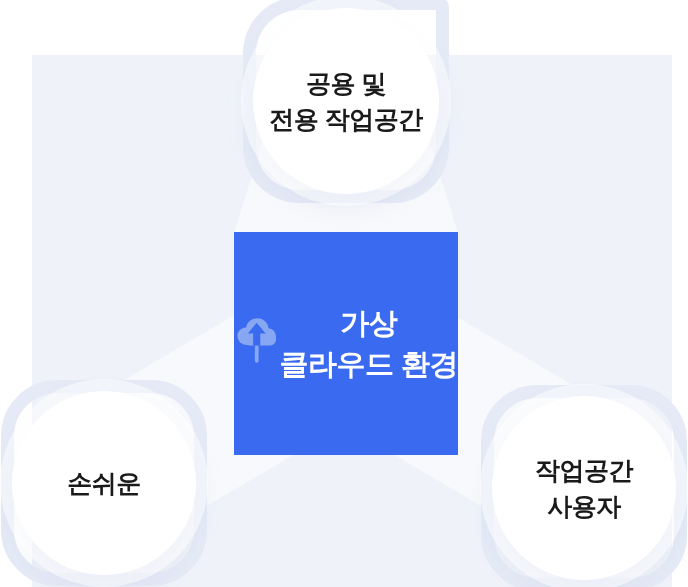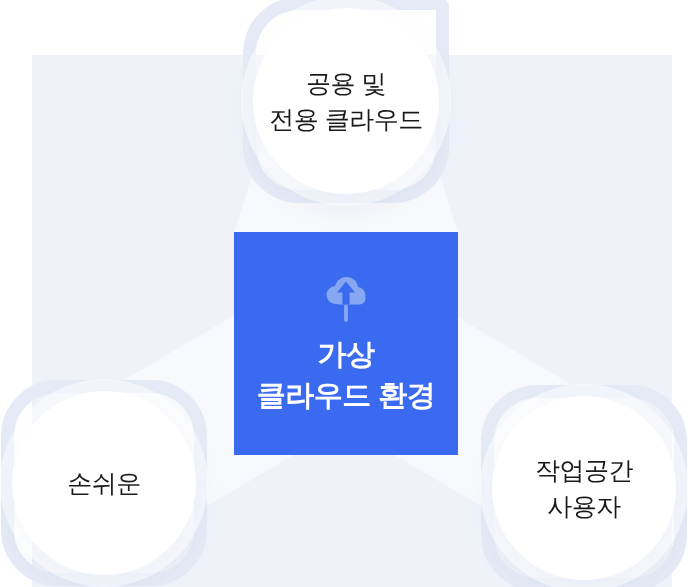--- a/index.html
+++ b/index.html
@@ -54,35 +54,35 @@
     text-align: center;
     z-index: 4;
     box-shadow: 0 0 0 12px rgba(255,255,255,0.5), 0 12px 28px rgba(156,170,205,0.18);
   }
   .node-top { left: 253px; top: 8px;   width: 186px; height: 186px; }
   .node-bl  { left: 12px;  top: 391px; width: 184px; height: 184px; }
   .node-br  { left: 492px; top: 396px; width: 184px; height: 184px; }
   .node .line {
     display: block;
     font-size: 25px;
-    font-weight: 400;
+    font-weight: 700;
     line-height: 1.45;
     color: #1a1a1a;
     letter-spacing: -0.5px;
     white-space: nowrap;
   }
   
   .center-square {
     position: absolute;
     left: 234px; top: 232px;
     width: 224px; height: 223px;
     background: #3a6af0;
     z-index: 5;
     display: flex;
-    flex-direction: column;
+    flex-direction: row;
     align-items: center;
     justify-content: center;
     text-align: center;
   }
   .cloud-icon { display: block; margin-bottom: 10px; }
   .center-label .line {
     display: block;
     font-size: 29px;
     font-weight: 700;
     line-height: 1.38;
@@ -103,21 +103,21 @@
     <polygon points="82,405 302,275 378,405 158,535"></polygon>
     <polygon points="310,405 386,275 606,405 530,535"></polygon>
   </svg>
 
   <div class="frame frame-top"></div>
   <div class="frame frame-bl"></div>
   <div class="frame frame-br"></div>
 
   <div class="node node-top">
     <span class="line">공용 및</span>
-    <span class="line">전용 클라우드</span>
+    <span class="line">전용 작업공간</span>
   </div>
 
   <div class="node node-bl">
     <span class="line">손쉬운</span>
   </div>
 
   <div class="node node-br">
     <span class="line">작업공간</span>
     <span class="line">사용자</span>
   </div>

